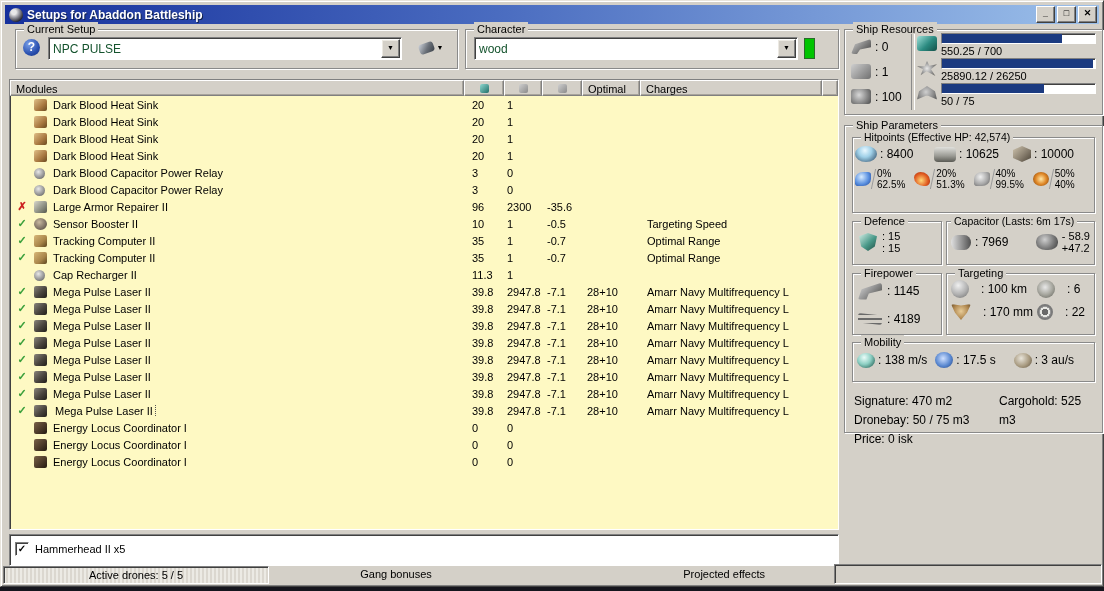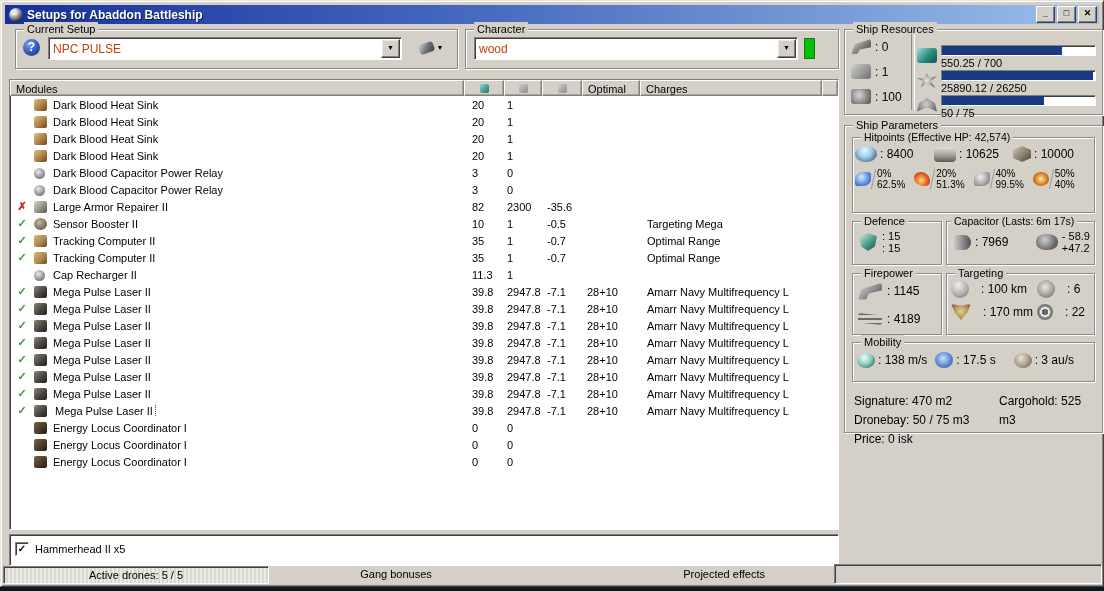--- a/index.html
+++ b/index.html
@@ -16,36 +16,36 @@
   #titlebar .tbtns{margin-left:auto;display:flex;gap:2px;}
   .tbtn{width:17px;height:15px;background:#d4d0c8;border:1px solid;border-color:#fff #404040 #404040 #fff;
     box-shadow:inset -1px -1px 0 #808080;font-size:9px;line-height:13px;text-align:center;color:#000;font-weight:bold;}
   
   .group{position:absolute;border:1px solid #8a8a8a;box-shadow:inset 1px 1px 0 #fff,1px 1px 0 #fff;}
   .legend{position:absolute;top:-8px;left:8px;background:#d4d0c8;padding:0 3px;font-size:11px;color:#000;line-height:14px;white-space:nowrap;}
   .sunken{border:1px solid;border-color:#808080 #fff #fff #808080;box-shadow:inset 1px 1px 0 #404040;}
   .raisedb{background:#d4d0c8;border:1px solid;border-color:#fff #404040 #404040 #fff;box-shadow:inset -1px -1px 0 #808080,inset 1px 1px 0 #ece9e2;}
   .combo{position:absolute;background:#fff;border:1px solid;border-color:#808080 #fff #fff #808080;
     box-shadow:inset 1px 1px 0 #404040;height:21px;display:flex;align-items:center;}
-  .combo .ctext{flex:1;font-size:12px;padding:0 4px;color:#c2410c;white-space:nowrap;overflow:hidden;}
+  .combo .ctext{flex:1;font-size:12px;padding:0 4px;color:#14532d;white-space:nowrap;overflow:hidden;}
   .combo .dd{width:17px;height:17px;margin:1px;flex:0 0 auto;font-size:7px;line-height:16px;text-align:center;color:#000;}
   
   #grp-setup{left:14px;top:28px;width:441px;height:38px;}
   #help-ico{position:absolute;left:7px;top:9px;width:17px;height:17px;border-radius:50%;
     background:radial-gradient(circle at 35% 30%,#7aa0e8,#2a50b0 60%,#15307a);color:#fff;font-size:12px;font-weight:bold;text-align:center;line-height:17px;}
   #setup-combo{left:32px;top:7px;width:352px;}
   #tools-btn{position:absolute;left:396px;top:7px;width:38px;height:21px;display:flex;align-items:center;justify-content:center;gap:3px;}
   #tools-btn .wrench{width:15px;height:10px;border-radius:3px;transform:rotate(-20deg);
     background:linear-gradient(135deg,#cfd4dc 0%,#6a7078 55%,#3a4048 100%);}
   #tools-btn .arr{font-size:7px;color:#000;}
   #grp-char{left:464px;top:28px;width:372px;height:38px;}
   #char-combo{left:8px;top:7px;width:322px;}
   #char-ind{position:absolute;left:338px;top:8px;width:9px;height:19px;background:#00c400;border:1px solid #2a6a2a;}
   
-  #modules{position:absolute;left:8px;top:78px;width:828px;height:449px;background:#ffffff;}
+  #modules{position:absolute;left:8px;top:78px;width:828px;height:449px;background:#fef9c3;}
   #mheader{position:absolute;left:0;top:0;right:0;height:16px;display:flex;background:#d4d0c8;}
   .hcell{border:1px solid;border-color:#fff #808080 #808080 #fff;box-shadow:inset -1px -1px 0 #a8a49c;
     font-size:11px;color:#000;padding:1px 5px 0 5px;box-sizing:border-box;white-space:nowrap;overflow:hidden;display:flex;align-items:center;}
   .hic{width:9px;height:9px;border-radius:2px;display:inline-block;}
   .hic.teal{background:linear-gradient(135deg,#8fd8d0,#1f6e68);} .hic.gray{background:linear-gradient(135deg,#cfcfcf,#8a8a8a);}
   #mbody{position:absolute;left:0;top:16px;right:0;bottom:0;overflow:hidden;}
   .mrow{display:flex;height:17px;align-items:center;font-size:11px;color:#000;}
   .cell{box-sizing:border-box;white-space:nowrap;overflow:hidden;}
   .cst{width:24px;text-align:center;font-weight:bold;font-size:11px;}
   .cst.ok{color:#3ca03c;} .cst.x{color:#cc2020;}
@@ -70,21 +70,21 @@
     background:repeating-linear-gradient(90deg,#eceae4 0 2px,#dbd7cf 2px 4px);}
   #sb-gang{position:absolute;left:330px;width:130px;text-align:center;line-height:16px;}
   #sb-proj{position:absolute;left:630px;width:134px;text-align:right;line-height:16px;}
   #sb-right{position:absolute;left:833px;top:-2px;width:266px;height:18px;background:#d4d0c8;}
   
   #grp-res{left:843px;top:28px;width:257px;height:84px;}
   .slotrow{display:flex;align-items:center;height:25px;font-size:12px;color:#000;}
   #res-left{position:absolute;left:6px;top:4px;width:56px;}
   #res-left .slotrow .pi{margin-right:4px;}
   #res-divider{position:absolute;left:66px;top:4px;bottom:4px;width:2px;border-left:1px solid #8a8a8a;border-right:1px solid #fff;}
-  #res-right{position:absolute;left:72px;top:3px;right:6px;margin-top:12px;}
+  #res-right{position:absolute;left:72px;top:3px;right:6px;}
   .barrow{display:flex;align-items:flex-start;height:25px;}
   .barrow .pi{margin:3px 4px 0 0;}
   .barcol{flex:1;}
   .rbar{height:9px;background:#fff;border:1px solid;border-color:#808080 #fff #fff #808080;box-shadow:inset 1px 1px 0 #404040;}
   .rbar-fill{height:100%;background:#1b3a80;}
   .rbar-text{font-size:11px;color:#000;margin-top:1px;white-space:nowrap;}
   #grp-params{left:843px;top:124px;width:257px;height:306px;}
   .sub{position:absolute;border:1px solid #8a8a8a;box-shadow:inset 1px 1px 0 #fff,1px 1px 0 #fff;}
   #sub-hp{left:7px;top:11px;width:241px;height:74px;}
   #hp-row{display:flex;margin:8px 2px 0 2px;}
@@ -249,35 +249,35 @@
     <span class="cell c1">3</span>
     <span class="cell c2">0</span>
     <span class="cell c3"></span>
     <span class="cell copt"></span>
     <span class="cell cch"></span>
   </div>
   <div class="mrow">
     <span class="cell cst x">✗</span>
     <span class="cell cic"><i class="mi mi-armorrep"></i></span>
     <span class="cell cname"><span class="">Large Armor Repairer II</span></span>
-    <span class="cell c1">82</span>
+    <span class="cell c1">96</span>
     <span class="cell c2">2300</span>
     <span class="cell c3">-35.6</span>
     <span class="cell copt"></span>
     <span class="cell cch"></span>
   </div>
   <div class="mrow">
     <span class="cell cst ok">✓</span>
     <span class="cell cic"><i class="mi mi-sensor"></i></span>
     <span class="cell cname"><span class="">Sensor Booster II</span></span>
     <span class="cell c1">10</span>
     <span class="cell c2">1</span>
     <span class="cell c3">-0.5</span>
     <span class="cell copt"></span>
-    <span class="cell cch">Targeting Mega</span>
+    <span class="cell cch">Targeting Speed</span>
   </div>
   <div class="mrow">
     <span class="cell cst ok">✓</span>
     <span class="cell cic"><i class="mi mi-tracking"></i></span>
     <span class="cell cname"><span class="">Tracking Computer II</span></span>
     <span class="cell c1">35</span>
     <span class="cell c2">1</span>
     <span class="cell c3">-0.7</span>
     <span class="cell copt"></span>
     <span class="cell cch">Optimal Range</span>

